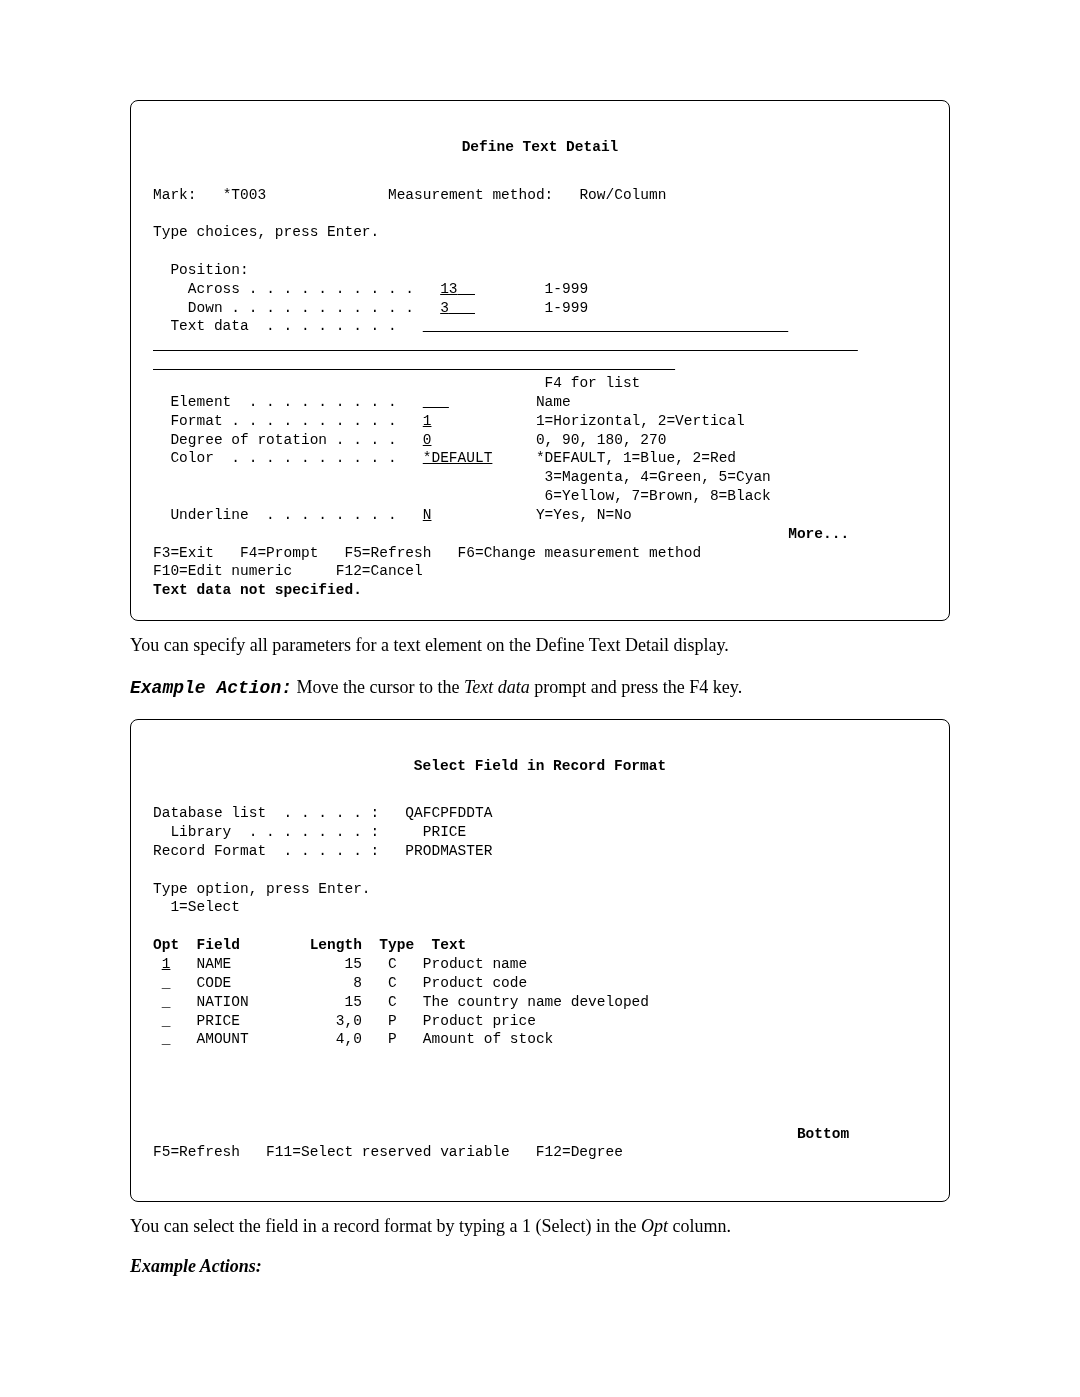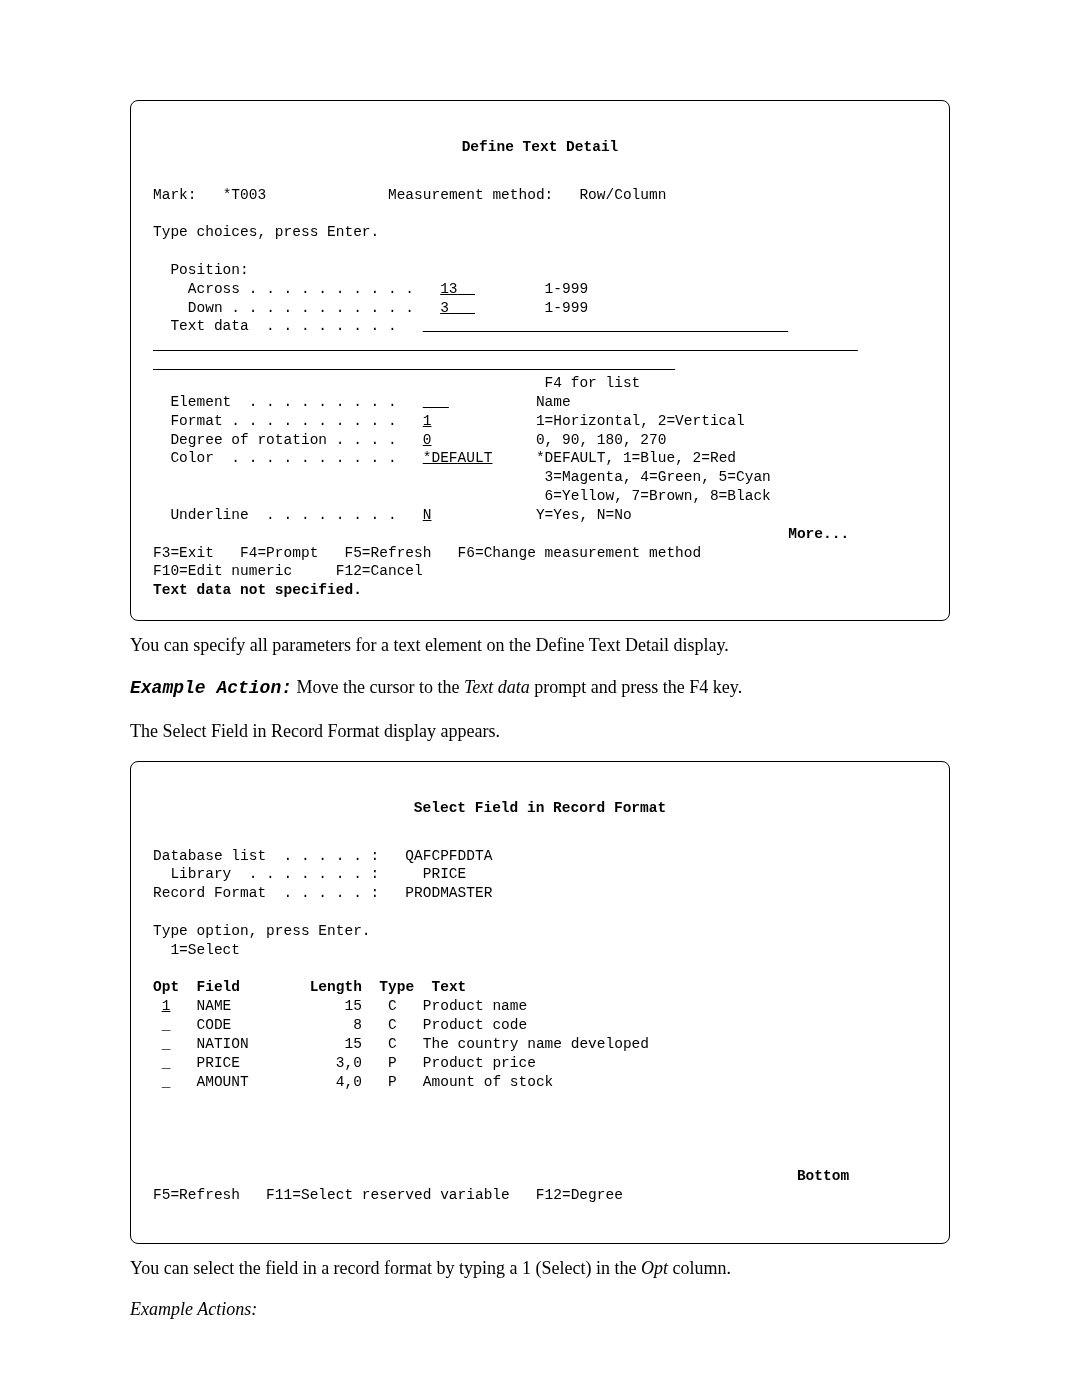--- a/index.html
+++ b/index.html
@@ -45,21 +45,21 @@
     font-style: italic;
     font-weight: bold;
     font-family: Liberation Mono, monospace;
   }
   .italic {
     font-style: italic;
   }
   u { text-decoration: underline; }
   .section-heading {
     font-style: italic;
-    font-weight: normal;
+    font-weight: bold;
     margin: 18px 0 8px 0;
   }
 </style>
 </head>
 <body>
 
 <div class="page">
 
   <div class="terminal">
 <div class="title">Define Text Detail</div>
@@ -88,21 +88,20 @@
 </div>
 
   <p class="para">You can specify all parameters for a text element on the Define Text Detail display.</p>
 
 
   <p class="para">
     <span class="example-label">Example Action:</span>
     <span>Move the cursor to the </span><span class="italic">Text data</span><span> prompt and press the F4 key.</span>
   </p>
 
-  <p class="para">The Select Field in Record Format display appears.</p>
 
   <div class="terminal">
 <div class="title">Select Field in Record Format</div>
 <span>Database list  . . . . . :</span>   <span>QAFCPFDDTA</span>
   <span>Library  . . . . . . . :</span>     <span>PRICE</span>
 <span>Record Format  . . . . . :</span>   <span>PRODMASTER</span>
 
 <span>Type option, press Enter.</span>
   <span>1=Select</span>
 

